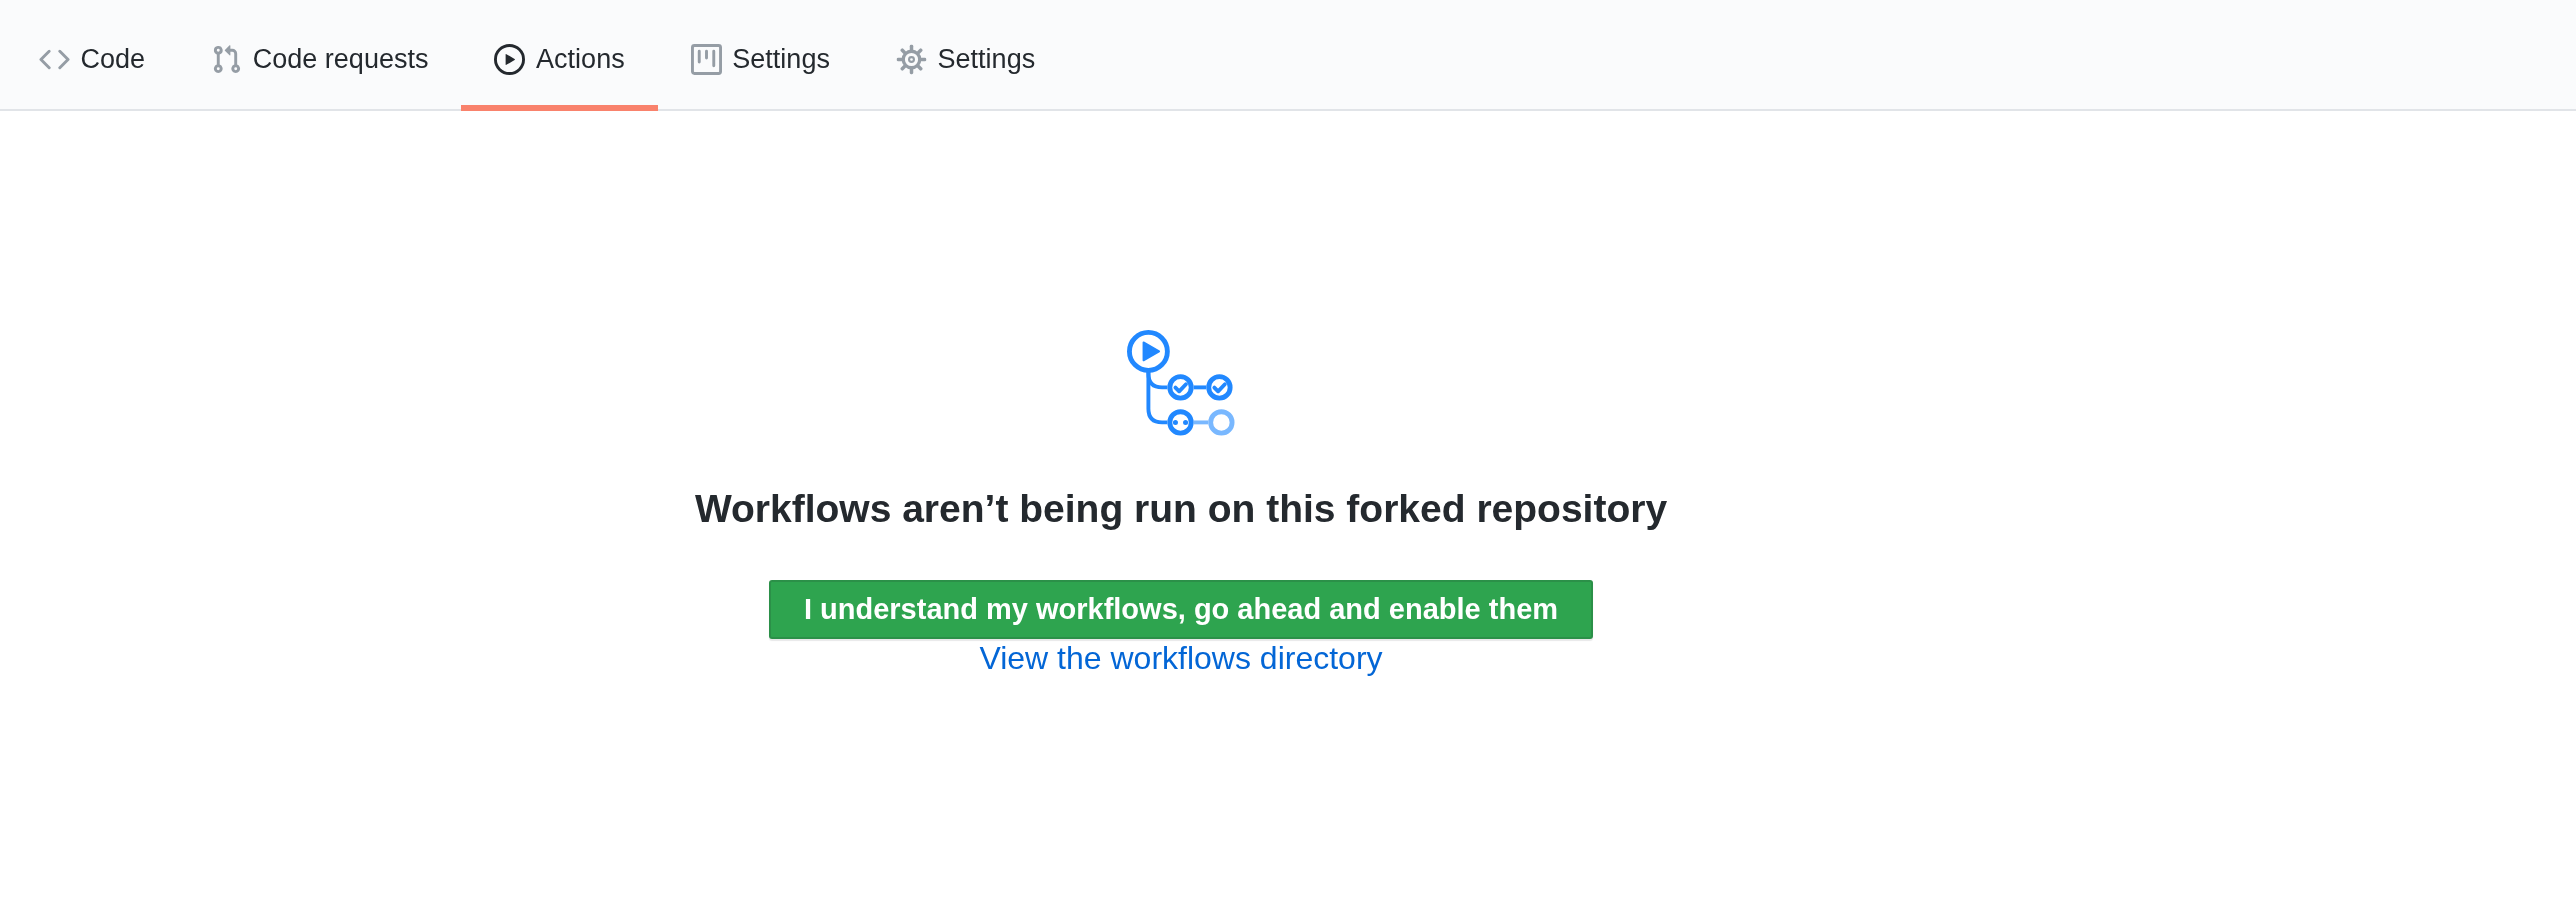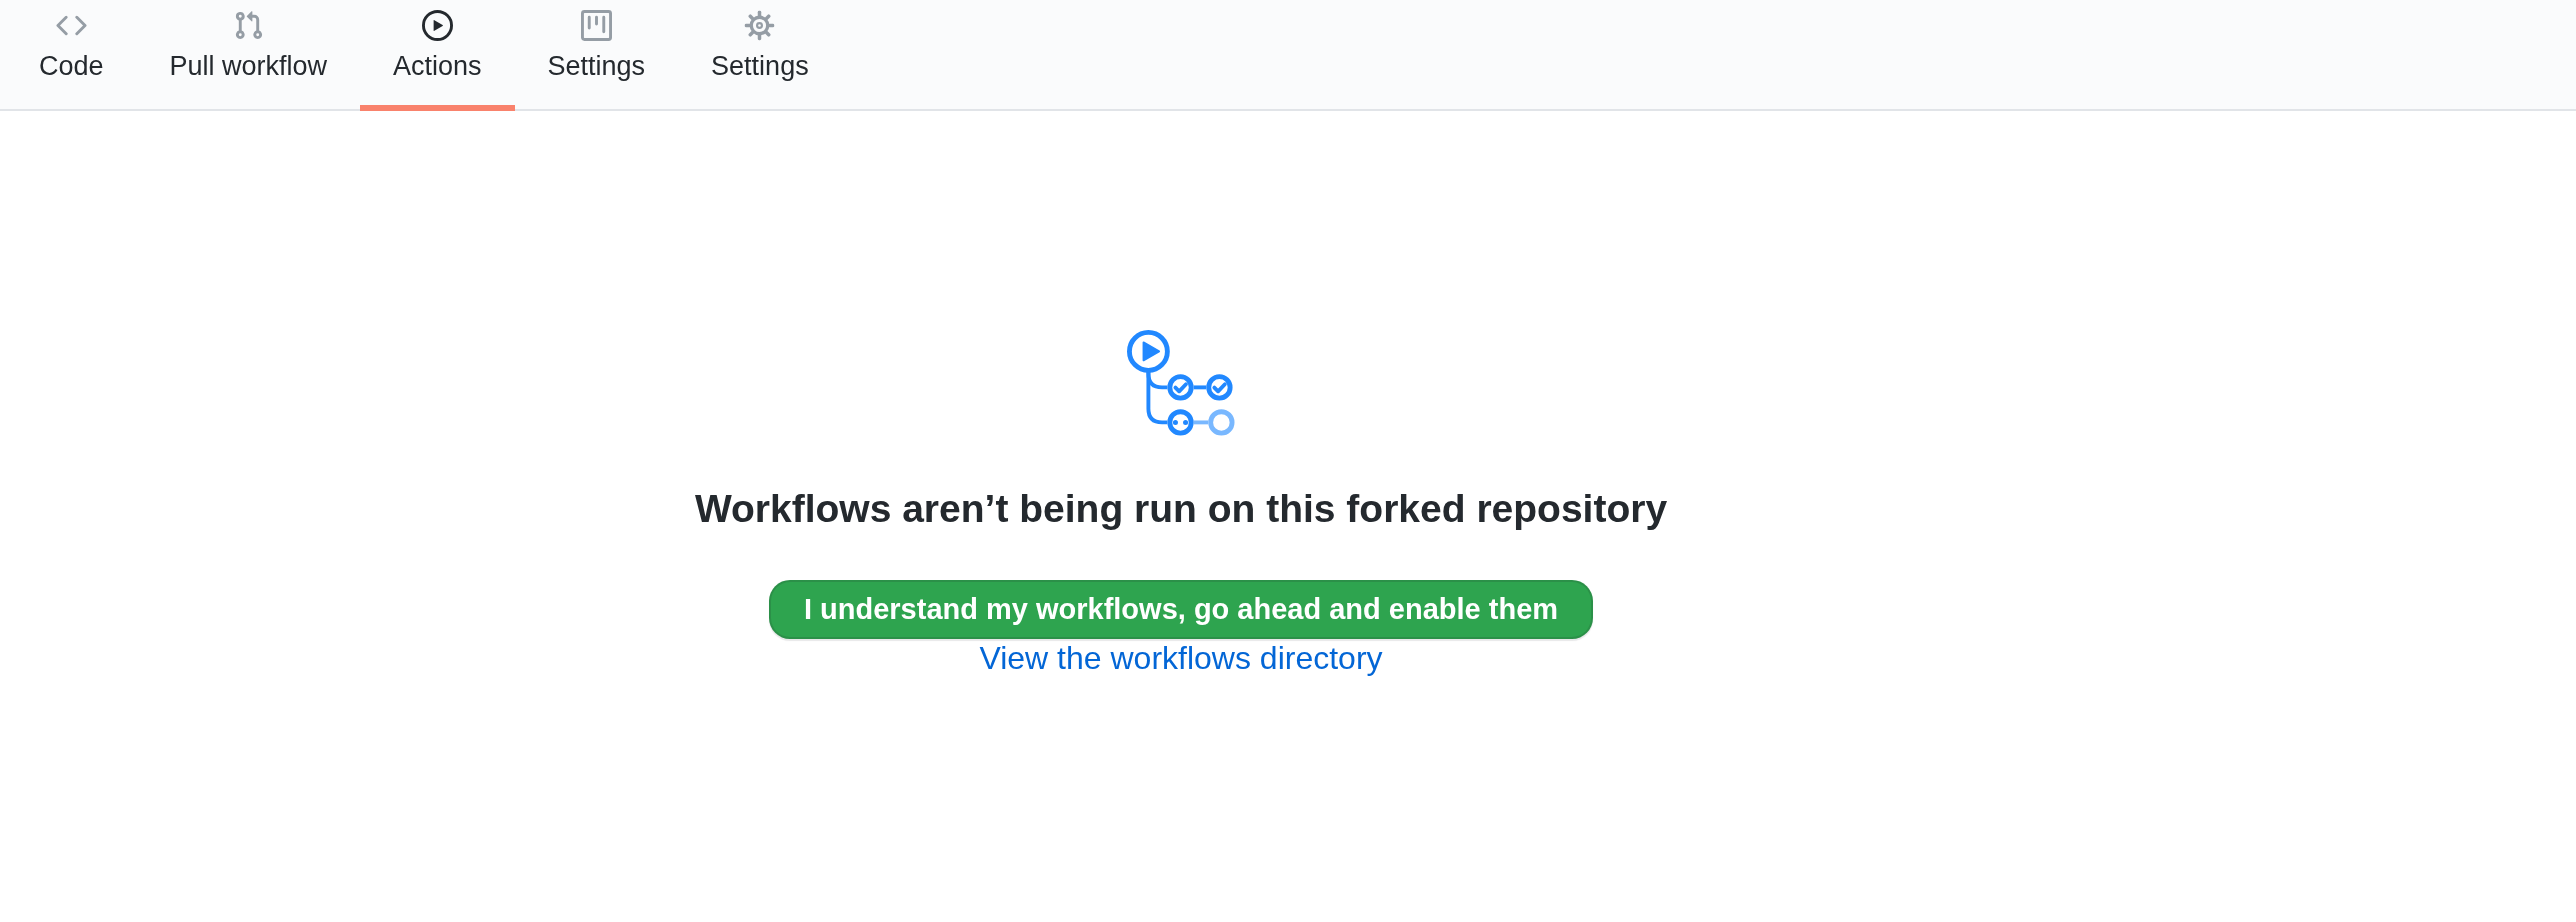--- a/index.html
+++ b/index.html
@@ -26,21 +26,20 @@
     display:flex;
     align-items:center;
     gap:10.7px;
     padding:9.8px 33px 0 33px;
     font-size:27px;
     line-height:31px;
     color:#24292e;
     cursor:pointer;
     position:relative;
     white-space:nowrap;
-    flex-direction:column;
   }
   .tab .oct{width:31px;height:31px;fill:var(--nav-icon-gray,#959da5);flex:none;}
   .tab.active{font-weight:400;}
   .tab.active .oct{fill:#24292e;}
   .tab.active::after{
     content:"";
     position:absolute;
     left:0;right:0;bottom:-2px;
     height:5.9px;
     background:var(--accent-underline,#f9826c);
@@ -81,21 +80,21 @@
   .enable-btn{
     margin-top:47px;
     height:59px;
     padding:0 33px;
     font-family:"Liberation Sans",sans-serif;
     font-size:29px;
     font-weight:700;
     color:#ffffff;
     background:var(--button-green,#2ea44f);
     border:2px solid rgba(27,31,35,0.15);
-    border-radius:21px;
+    border-radius:3px;
     box-shadow:0 2px 1px rgba(27,31,35,0.1);
     cursor:pointer;
     white-space:nowrap;
   }
   .dir-link{
     font-size:32px;
     line-height:39px;
     color:var(--link-blue,#0366d6);
     text-decoration:none;
     cursor:pointer;
@@ -110,21 +109,21 @@
     <svg class="oct" viewBox="0 0 16 16" aria-hidden="true">
       <path d="M4.72 3.22a.75.75 0 011.06 1.06L2.06 8l3.72 3.72a.75.75 0 11-1.06 1.06L.47 8.53a.75.75 0 010-1.06l4.25-4.25zm6.56 0a.75.75 0 10-1.06 1.06L13.94 8l-3.72 3.72a.75.75 0 101.06 1.06l4.25-4.25a.75.75 0 000-1.06l-4.25-4.25z"></path>
     </svg>
     <span>Code</span>
   </div>
 
   <div class="tab">
     <svg class="oct" viewBox="0 0 16 16" aria-hidden="true">
       <path d="M7.177 3.073L9.573.677A.25.25 0 0110 .854v4.792a.25.25 0 01-.427.177L7.177 3.427a.25.25 0 010-.354zM3.75 2.5a.75.75 0 100 1.5.75.75 0 000-1.5zm-2.25.75a2.25 2.25 0 113 2.122v5.256a2.251 2.251 0 11-1.5 0V5.372A2.25 2.25 0 011.5 3.25zM11 2.5h-1V4h1a1 1 0 011 1v5.628a2.251 2.251 0 101.5 0V5A2.5 2.5 0 0011 2.5zm1 10.25a.75.75 0 111.5 0 .75.75 0 01-1.5 0zM3.75 12a.75.75 0 100 1.5.75.75 0 000-1.5z"></path>
     </svg>
-    <span>Pull workflow</span>
+    <span>Code requests</span>
   </div>
 
   <div class="tab active">
     <svg class="oct" viewBox="0 0 16 16" aria-hidden="true">
       <path d="M1.5 8a6.5 6.5 0 1113 0 6.5 6.5 0 01-13 0zM8 0a8 8 0 100 16A8 8 0 008 0zM6.379 5.227A.25.25 0 006 5.442v5.117a.25.25 0 00.379.214l4.264-2.559a.25.25 0 000-.428L6.379 5.227z"></path>
     </svg>
     <span>Actions</span>
   </div>
 
   <div class="tab">

